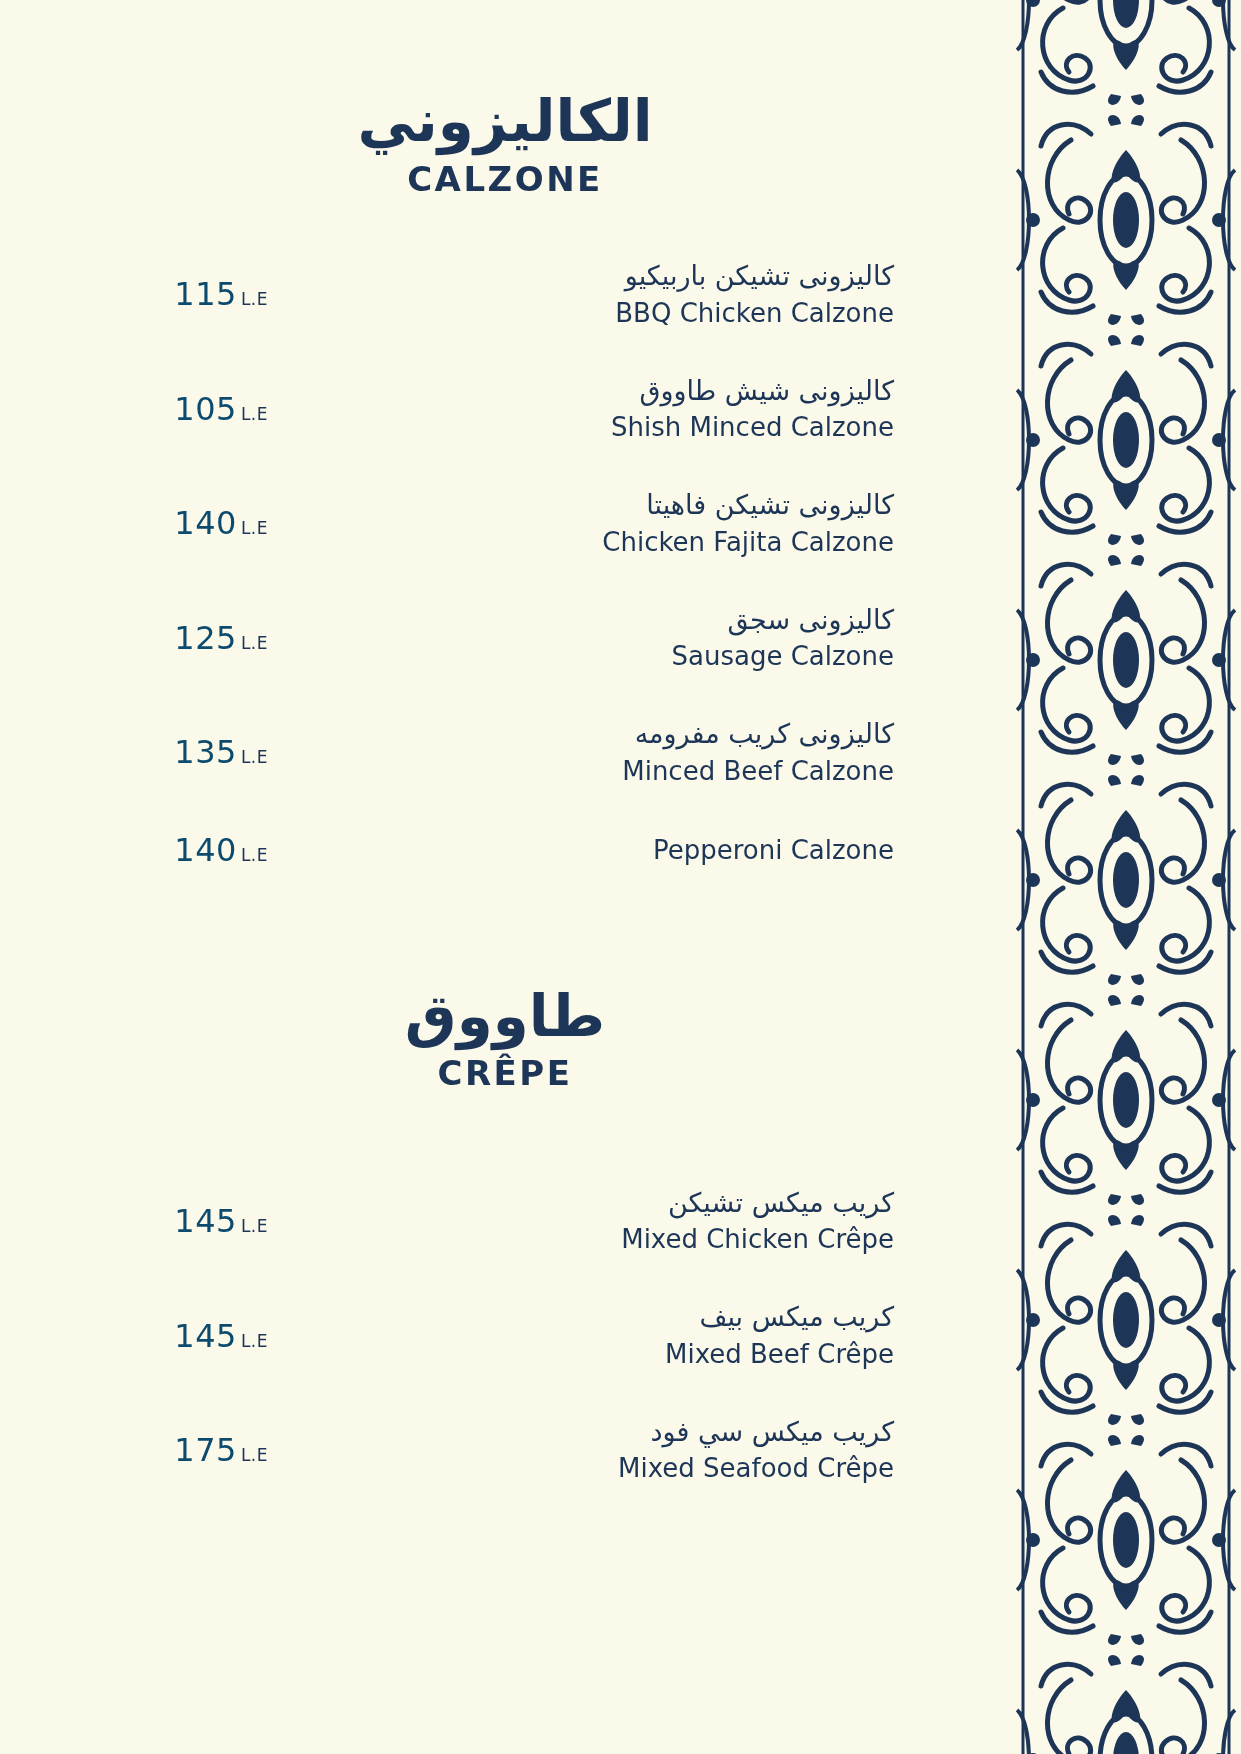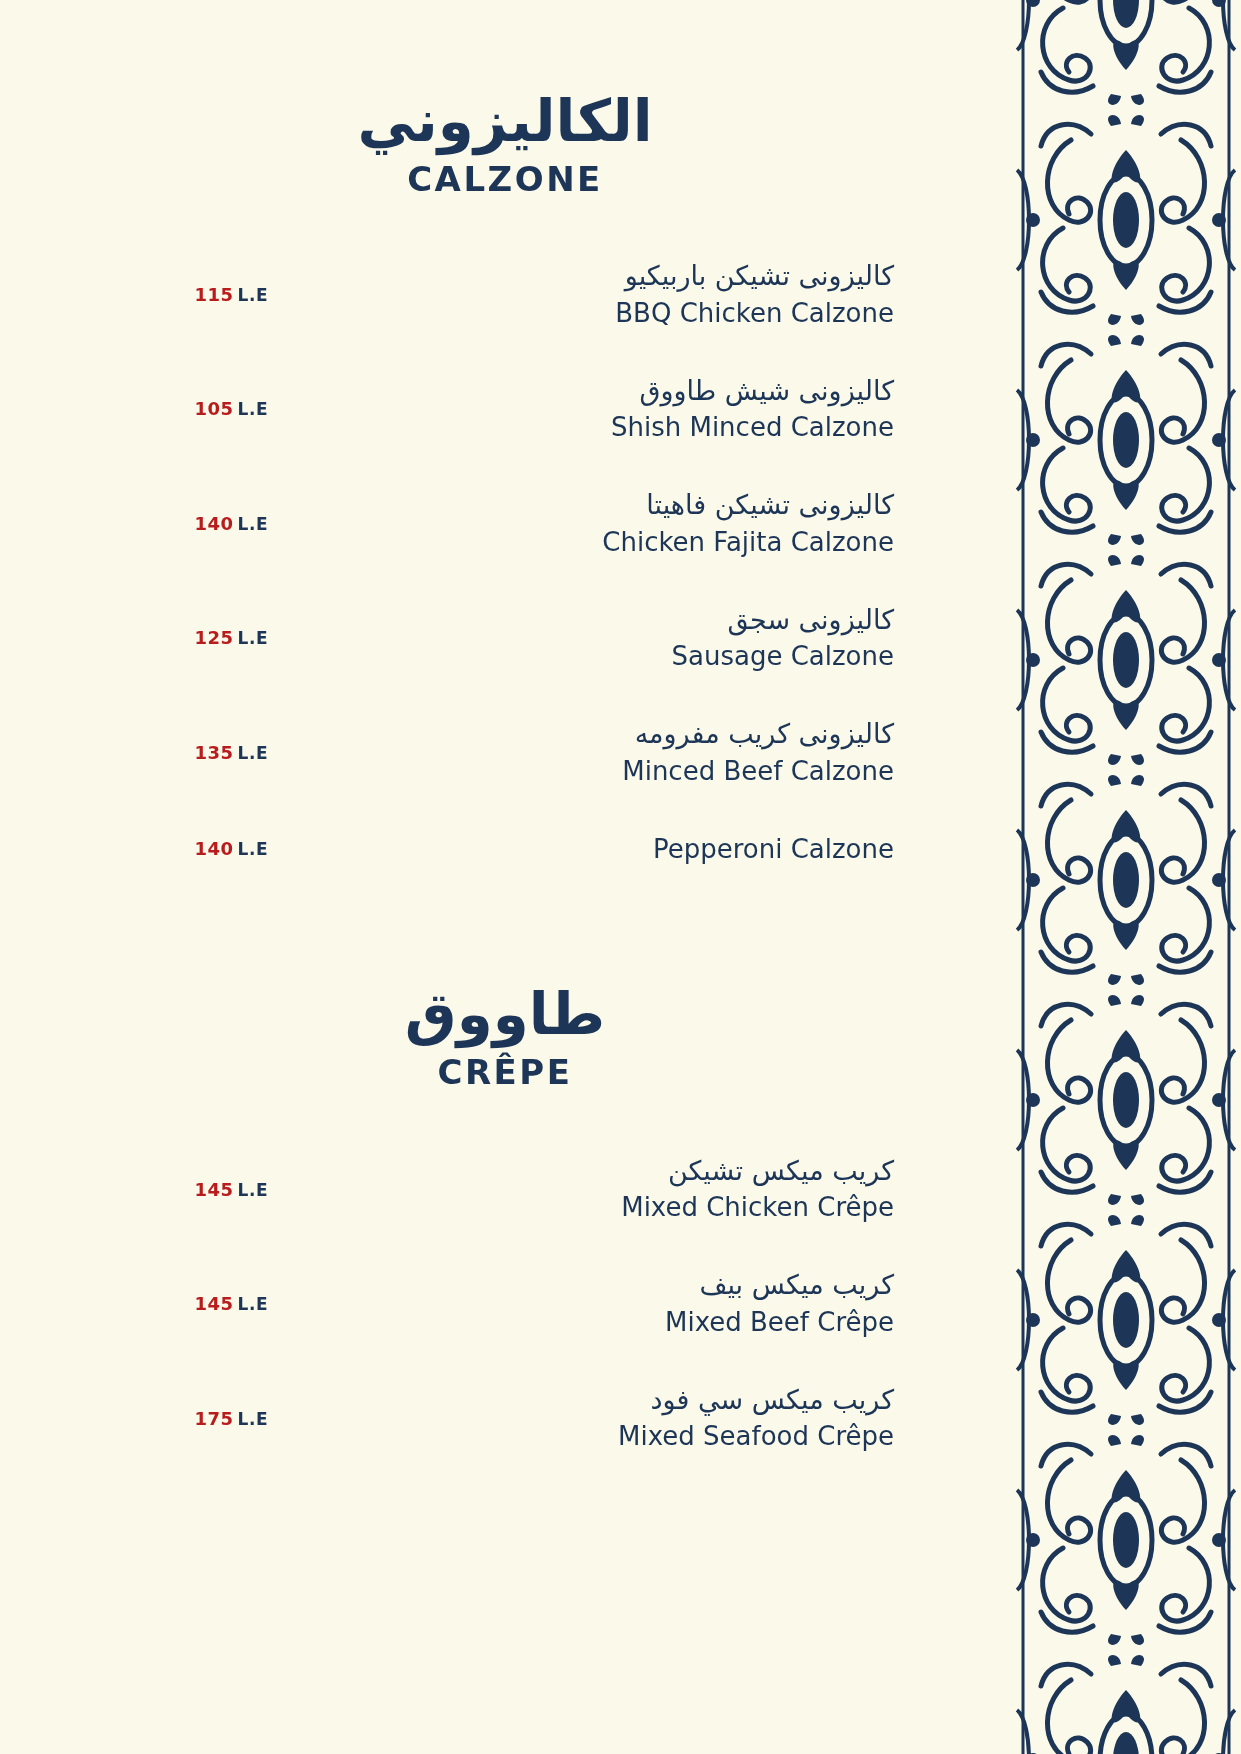--- a/index.html
+++ b/index.html
@@ -86,28 +86,28 @@
   }
 
   .price {
     width: 260px;
     flex: 0 0 260px;
     text-align: right;
     padding-right: 0;
     white-space: nowrap;
   }
   .price-value {
-    font-size: 18px;
-    font-weight: 700;
-    color: #b91c1c;
+    font-size: 32px;
+    font-weight: 400;
+    color: #0c4a6e;
     letter-spacing: 0.5px;
   }
   .price-currency {
     font-size: 17px;
-    font-weight: 700;
+    font-weight: 400;
     color: #1d3557;
     margin-left: 4px;
     letter-spacing: 0.5px;
   }
 
   .names {
     flex: 1 1 auto;
     text-align: right;
     padding-right: 108px;
     box-sizing: border-box;
@@ -124,21 +124,21 @@
     font-weight: 400;
     color: #1d3557;
     line-height: 1.35;
     margin-top: 1px;
   }
 
   
   .section-calzone .section-header { padding-top: 80px; }
   .section-calzone .items { margin-top: 60px; }
   .section-crepe .section-header { padding-top: 72px; }
-  .section-crepe .items { margin-top: 62px; }
+  .section-crepe .items { margin-top: 92px; }
 </style>
 </head>
 <body>
 
 <div class="page">
 
   <div class="content">
 
     <div class="section section-calzone">
       <div class="section-header">

